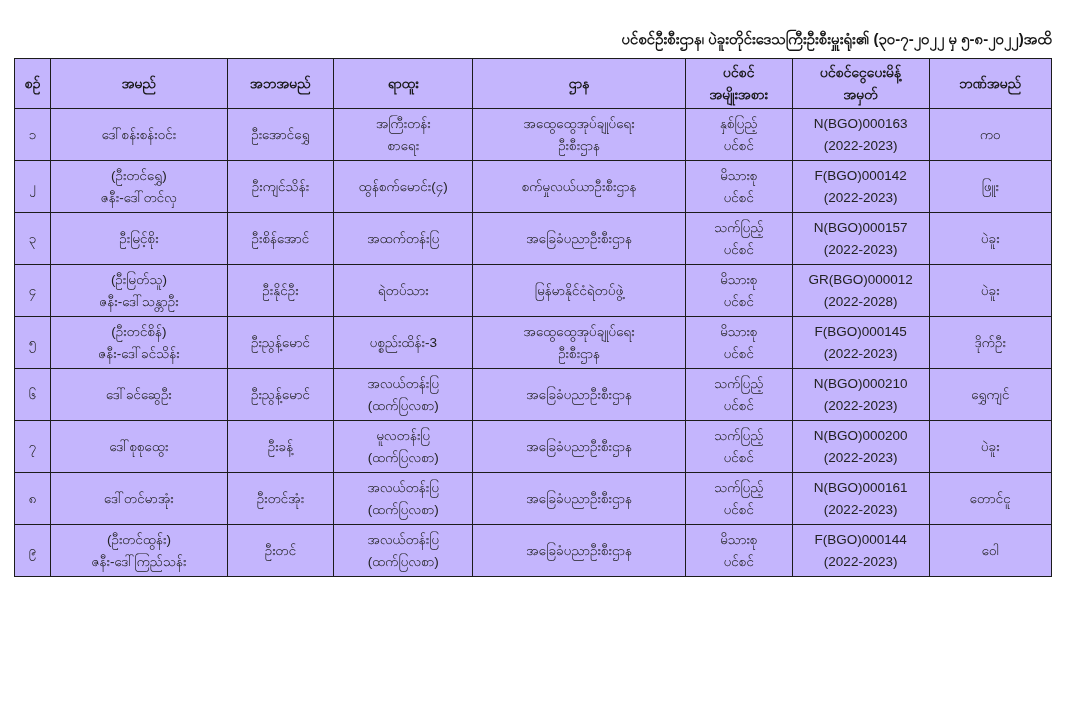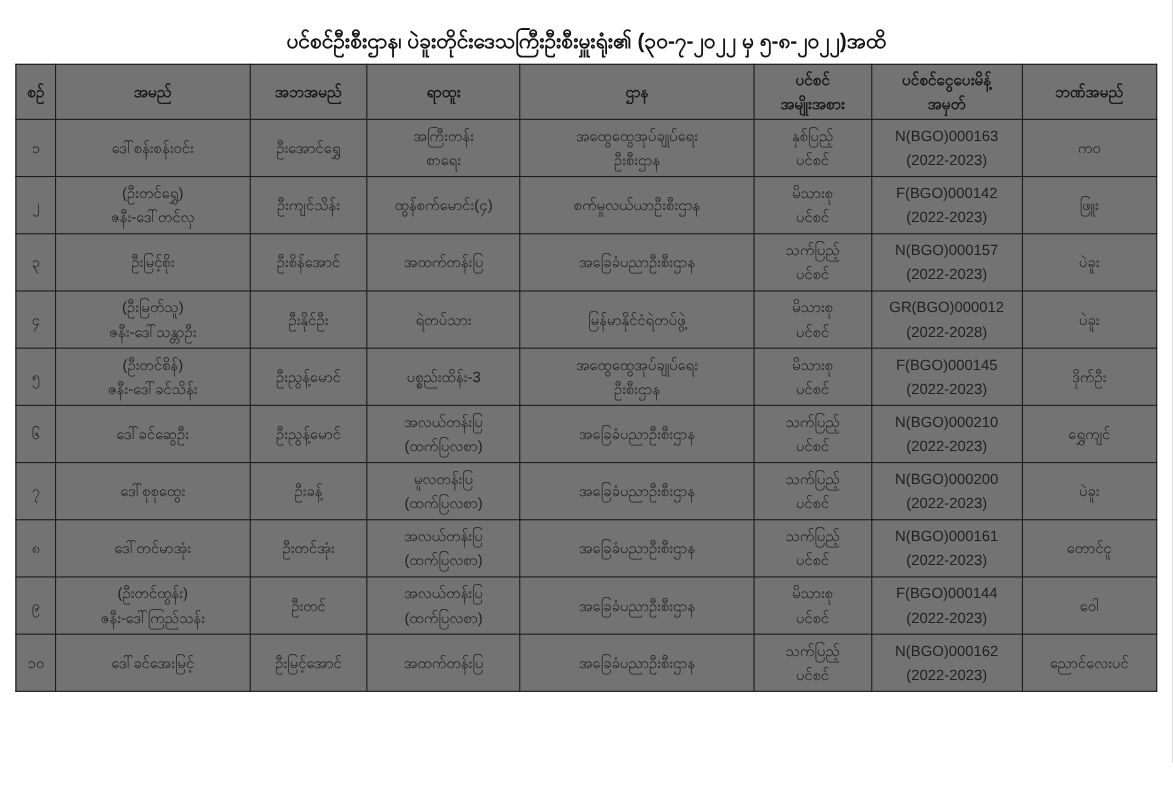--- a/index.html
+++ b/index.html
@@ -12,33 +12,33 @@
     font-family: "Liberation Sans", "DejaVu Sans", sans-serif;
     color: #1f1f1f;
   }
   .page {
     width: 1066px;
     height: 716px;
     padding: 24px 14px 0 14px;
     background: #ffffff;
   }
   .doc-title {
-    text-align: center;
+    text-align: right;
     font-weight: 700;
-    font-size: 19px;
+    font-size: 15px;
     line-height: 29px;
     color: #151515;
     margin-bottom: 5px;
     width: 1038px;
   }
   table.pension-table {
     border-collapse: collapse;
     table-layout: fixed;
     width: 1038px;
-    background: #737373;
+    background: #c4b5fd;
   }
   .pension-table th,
   .pension-table td {
     border: 1.5px solid #1c1c1c;
     text-align: center;
     vertical-align: middle;
     white-space: pre-line;
     padding: 2px 4px;
     overflow: hidden;
   }
@@ -213,28 +213,16 @@
     <td>အလယ်တန်းပြ
 (ထက်ပြလစာ)</td>
     <td>အခြေခံပညာဦးစီးဌာန</td>
     <td>မိသားစု
 ပင်စင်</td>
     <td>F(BGO)000144
 (2022-2023)</td>
     <td>ဝေါ</td>
   </tr>
 
-  <tr>
-    <td>၁၀</td>
-    <td>ဒေါ်ခင်အေးမြင့်</td>
-    <td>ဦးမြင့်အောင်</td>
-    <td>အထက်တန်းပြ</td>
-    <td>အခြေခံပညာဦးစီးဌာန</td>
-    <td>သက်ပြည့်
-ပင်စင်</td>
-    <td>N(BGO)000162
-(2022-2023)</td>
-    <td>ညောင်လေးပင်</td>
-  </tr>
 </tbody>
   </table>
 
 </div>
 
 </body></html>

